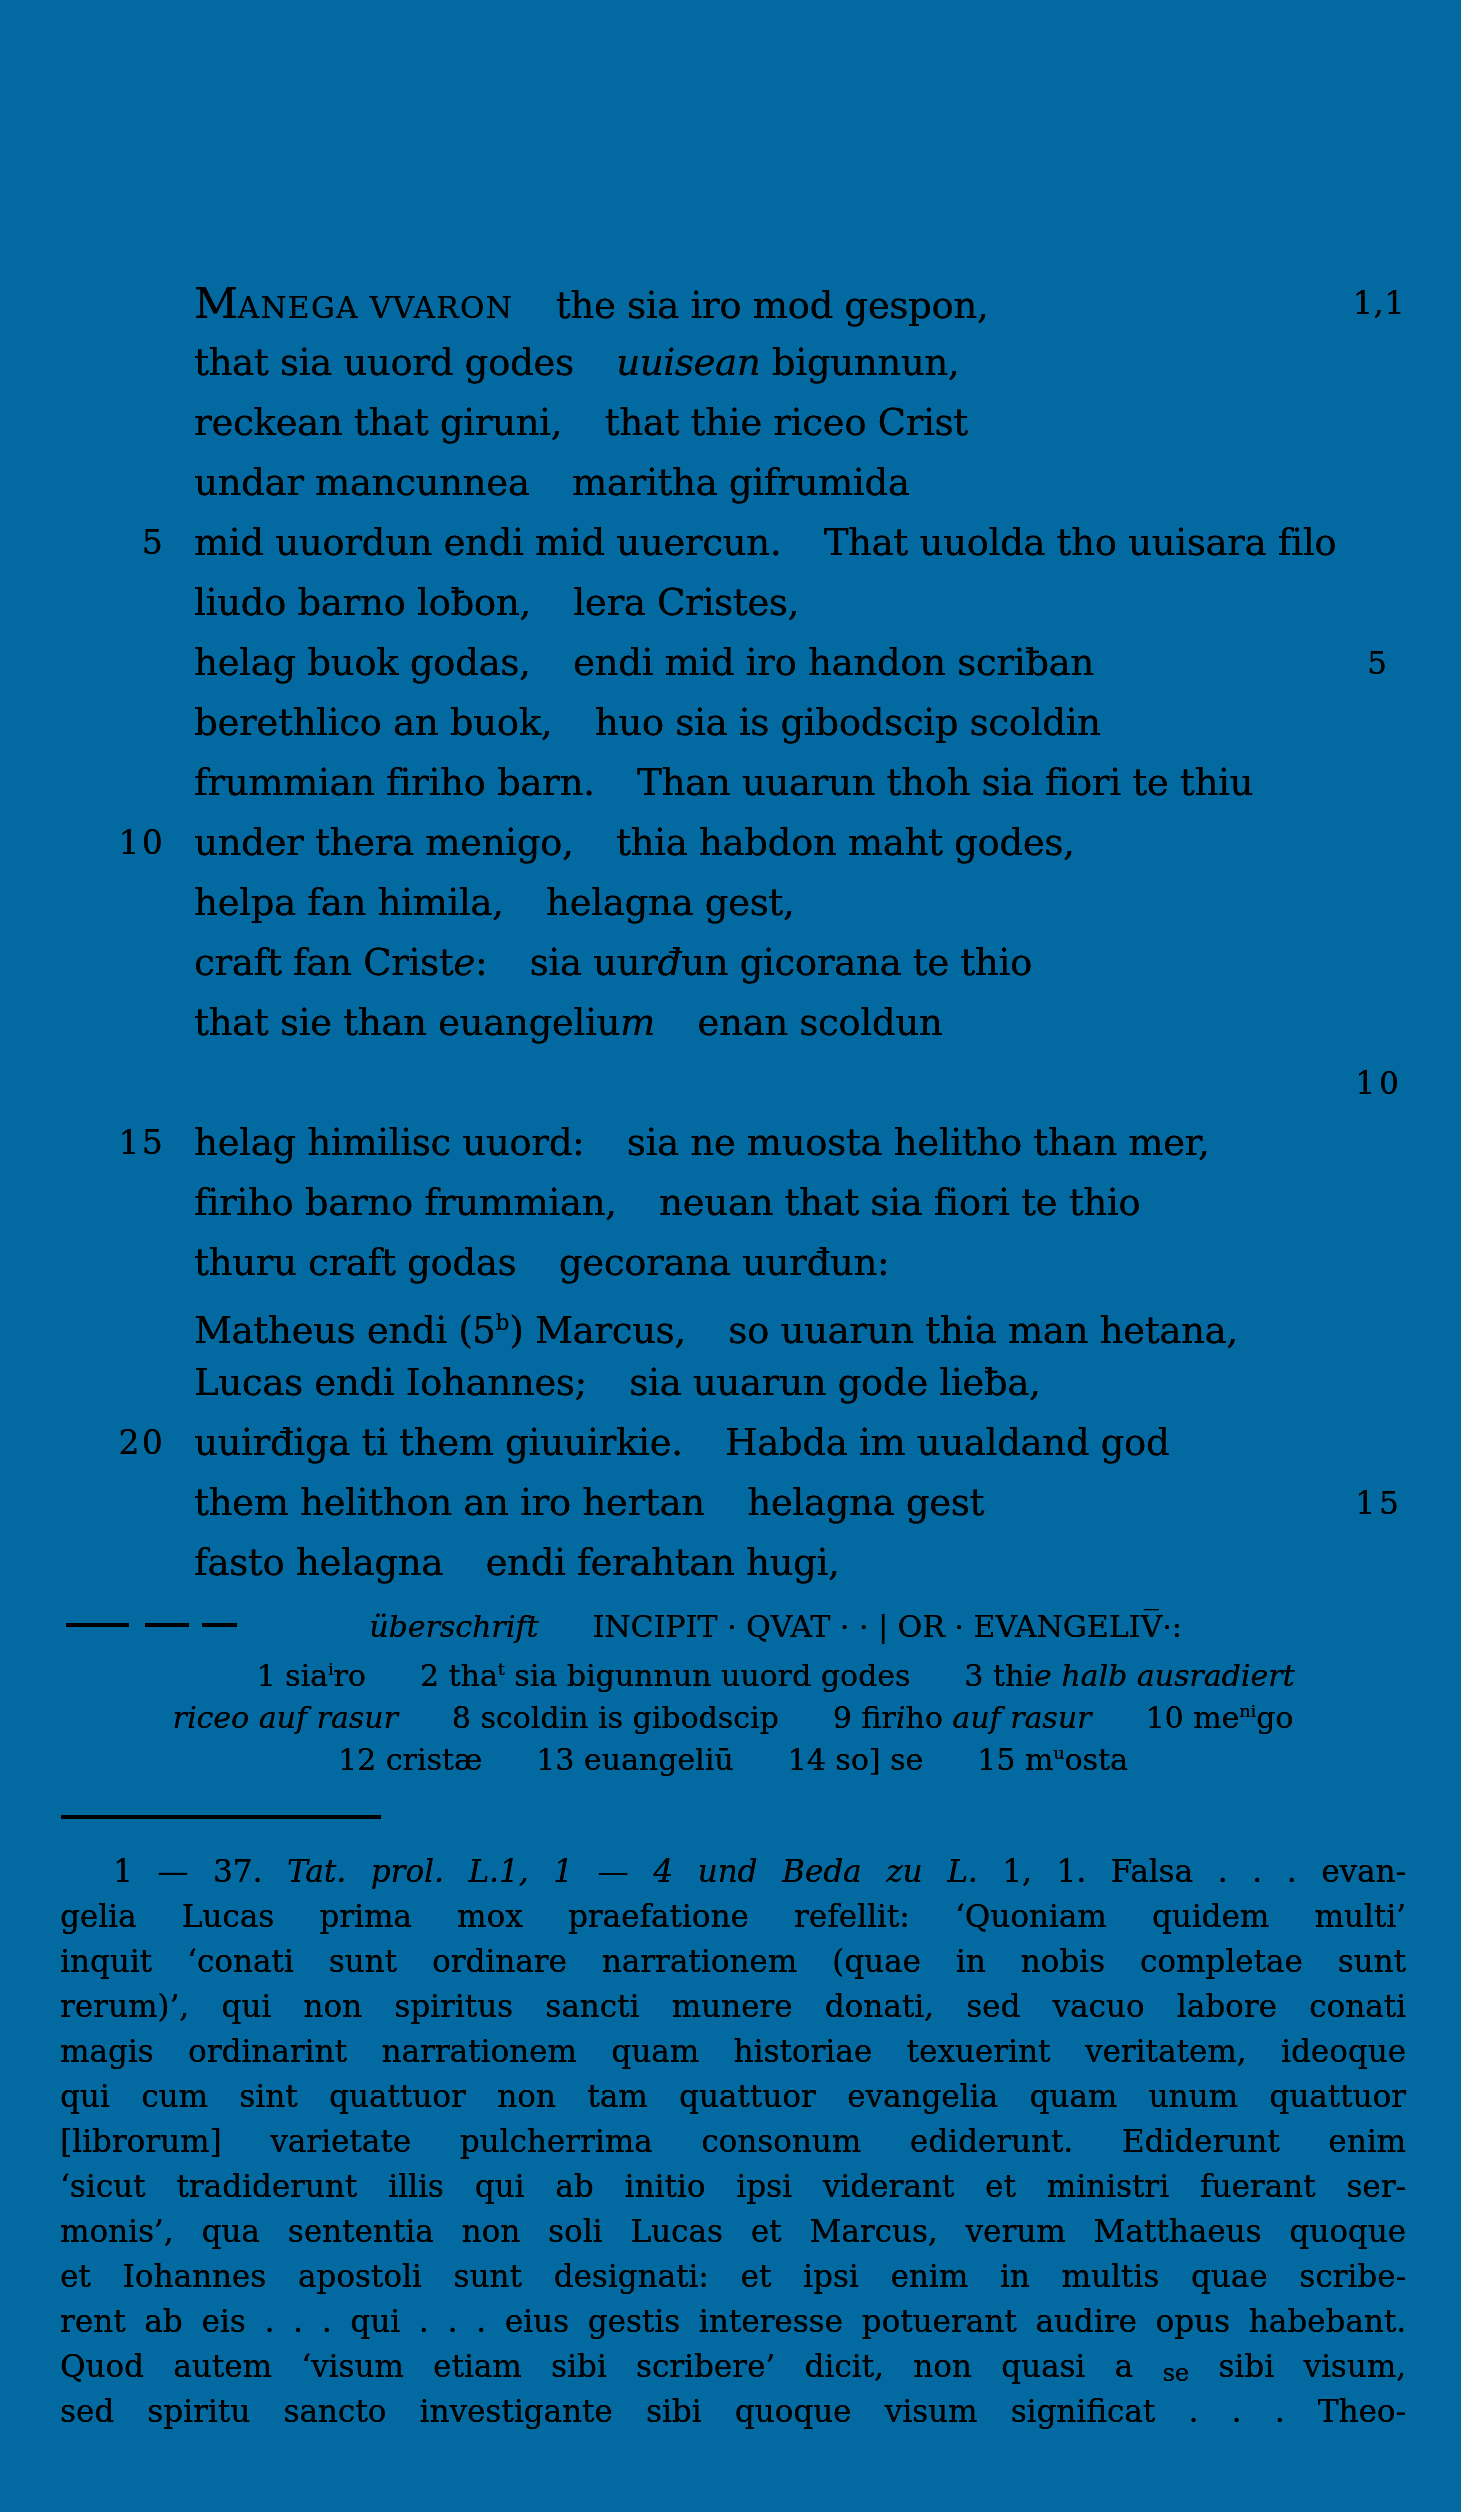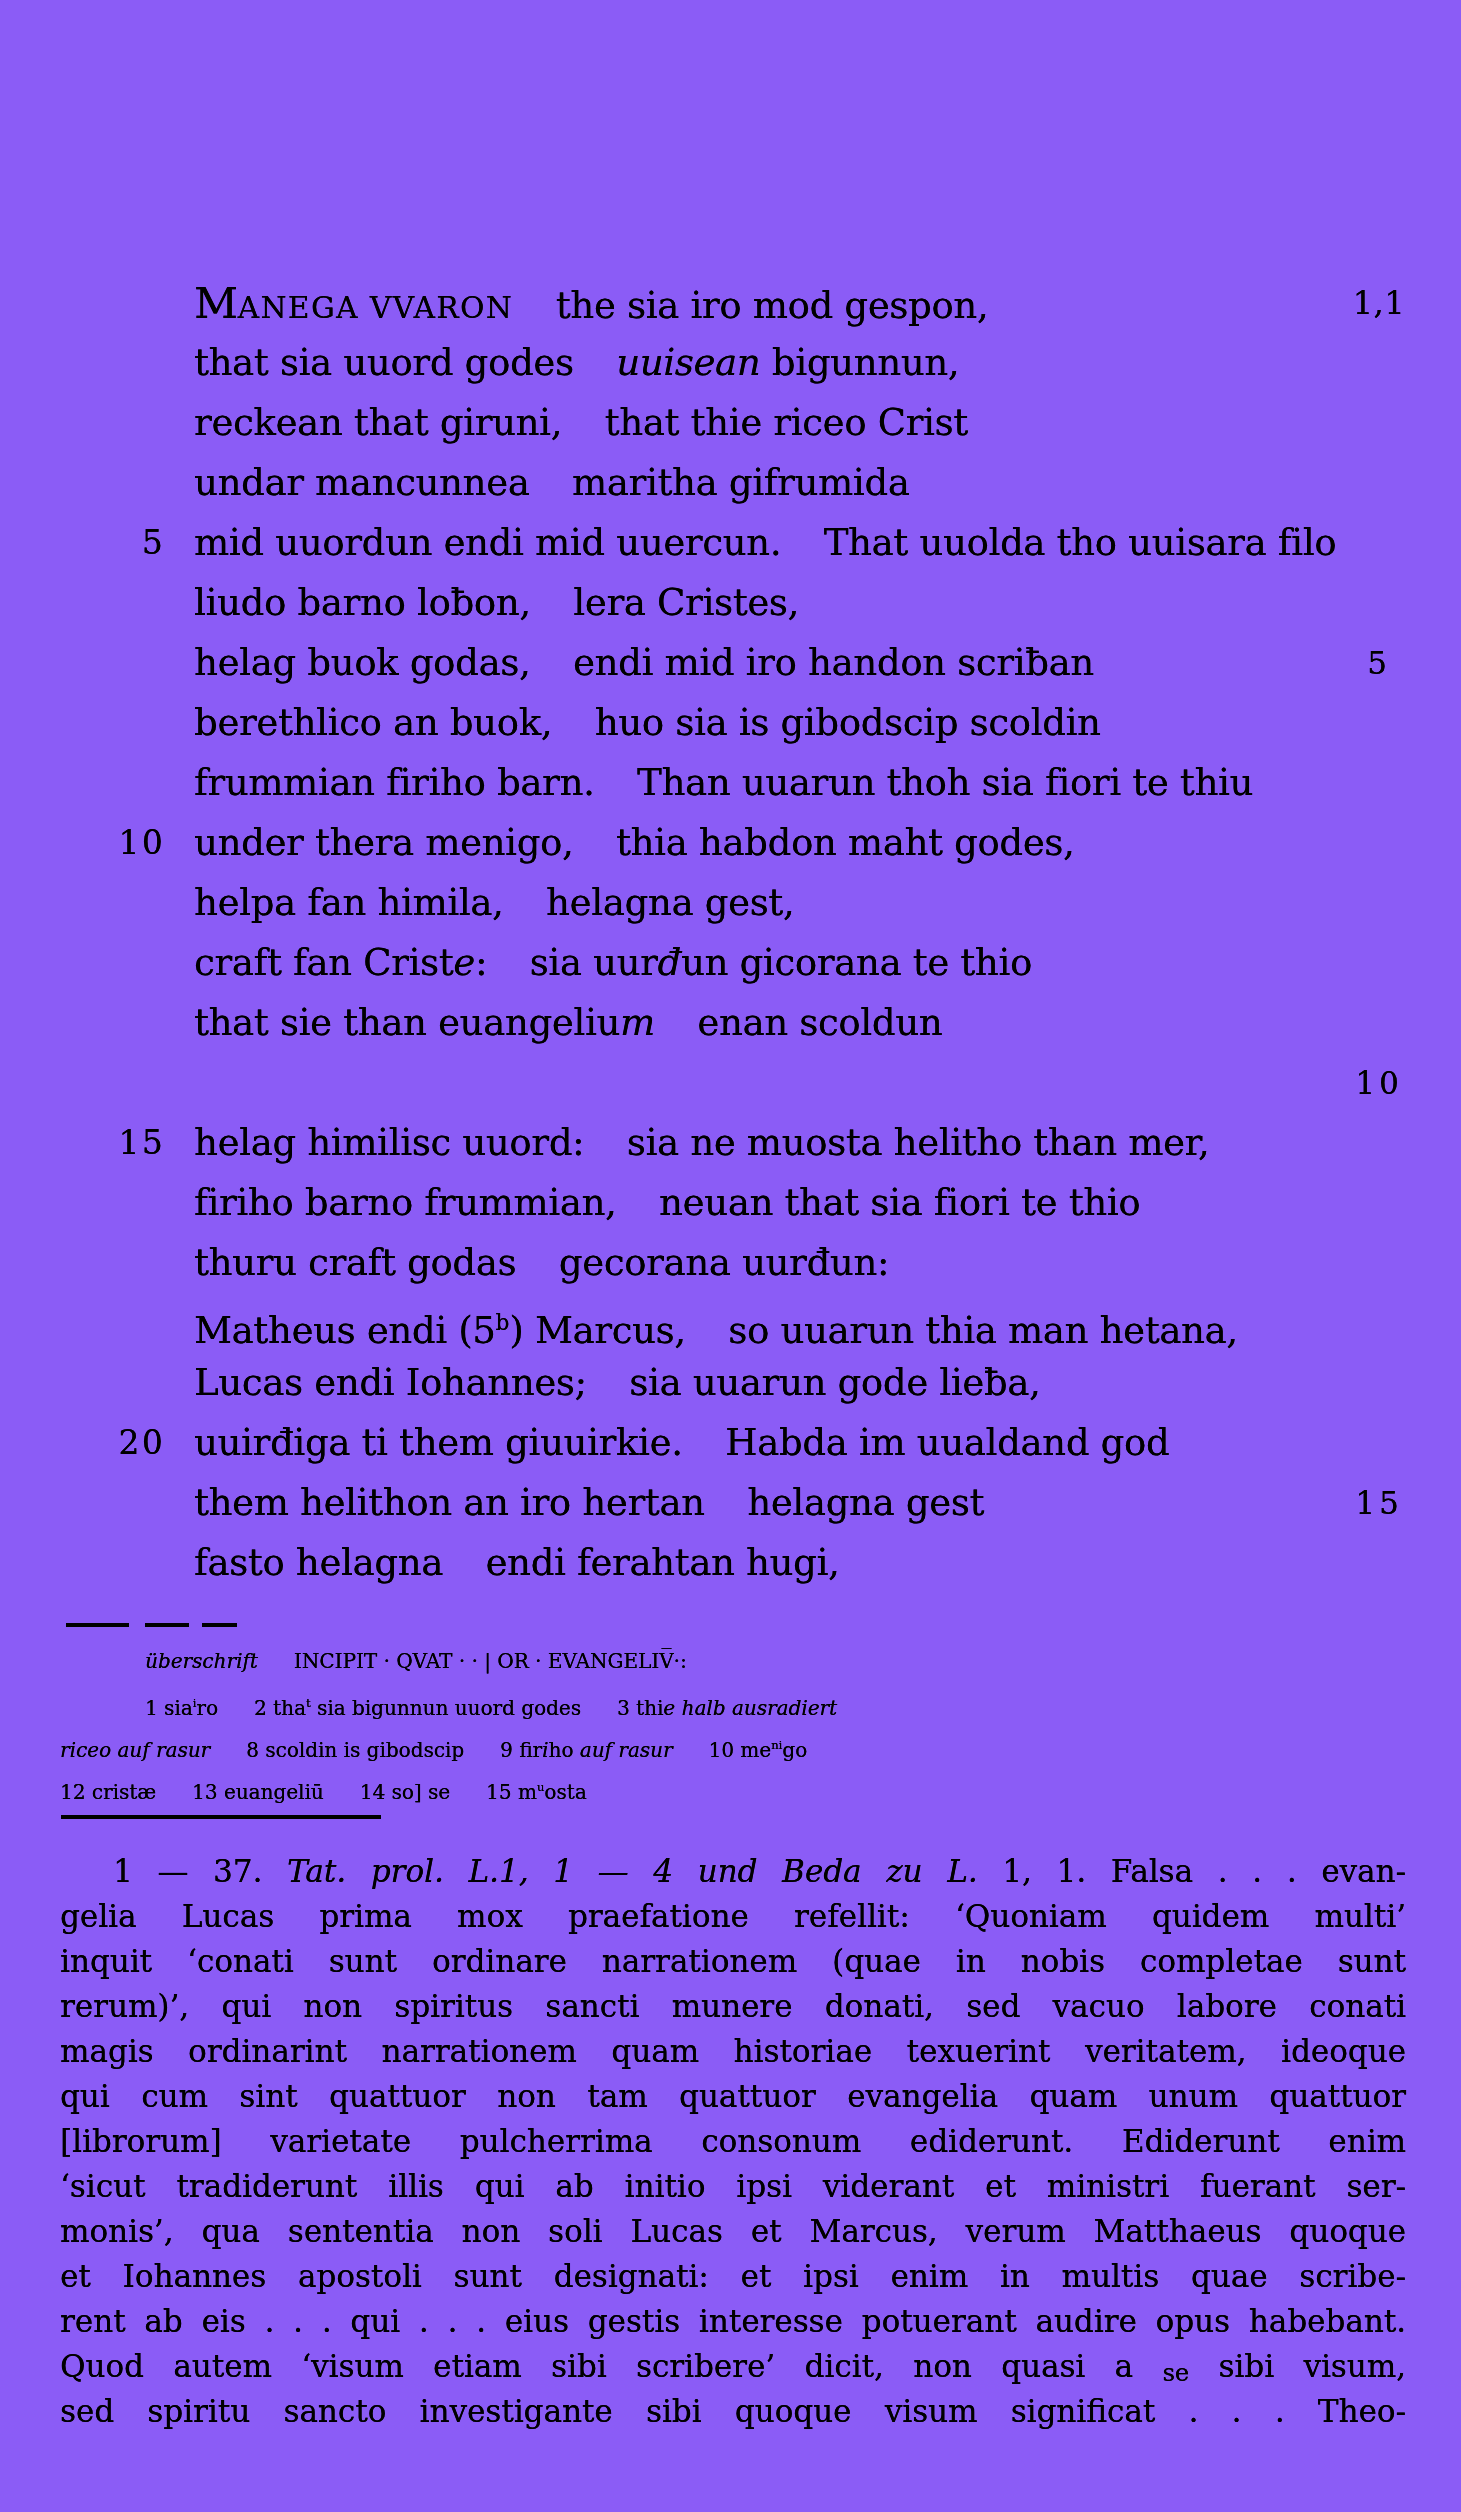--- a/index.html
+++ b/index.html
@@ -1,19 +1,19 @@
 <!DOCTYPE html>
 <html style="font-size:9px"><head>
 <meta charset="utf-8">
 <style>
   html,body{margin:0;padding:0;background:#e8e8e8;}
   .page{
     position:relative;
     width:1462px;height:2512px;
-    background:#8b5cf6;
+    background:#0369a1;
     color:#000;
     font-family:"DejaVu Serif","Liberation Serif",serif;
     overflow:hidden;
     text-shadow:0.2px 0 0 currentColor;
   }
   
   .poem{position:absolute;top:273px;left:0;width:1462px;}
   .poem-row{position:relative;height:60px;white-space:nowrap;}
   .poem-row .verse{
     position:absolute;left:194px;top:0;
@@ -30,22 +30,22 @@
   .marg.ref11{letter-spacing:0.6px;font-size:32px;}
   .cae{display:inline-block;width:1.15em;}
   
   .sep-dashes{
     position:absolute;top:1623px;left:66px;width:171px;height:4px;
     background:repeating-linear-gradient(90deg,#000 0 63px,transparent 63px 79px,#000 79px 123px,transparent 123px 136px);
   }
   .divider-rule{position:absolute;top:1815px;left:61px;width:320px;height:4px;background:#000;}
   
   .apparatus{
-    position:absolute;top:1640px;left:60px;width:1346px;
-    font-size:20px;line-height:42px;white-space:nowrap;
+    position:absolute;top:1606px;left:60px;width:1346px;
+    font-size:30px;line-height:42px;white-space:nowrap;text-align:center;
   }
   .app-line{height:42px;}
   .app-line.indent{padding-left:85px;}
   
   .commentary{
     position:absolute;top:1849px;left:60px;width:1346px;
     font-size:31px;line-height:45px;
   }
   .comm-line{
     height:45px;white-space:nowrap;

